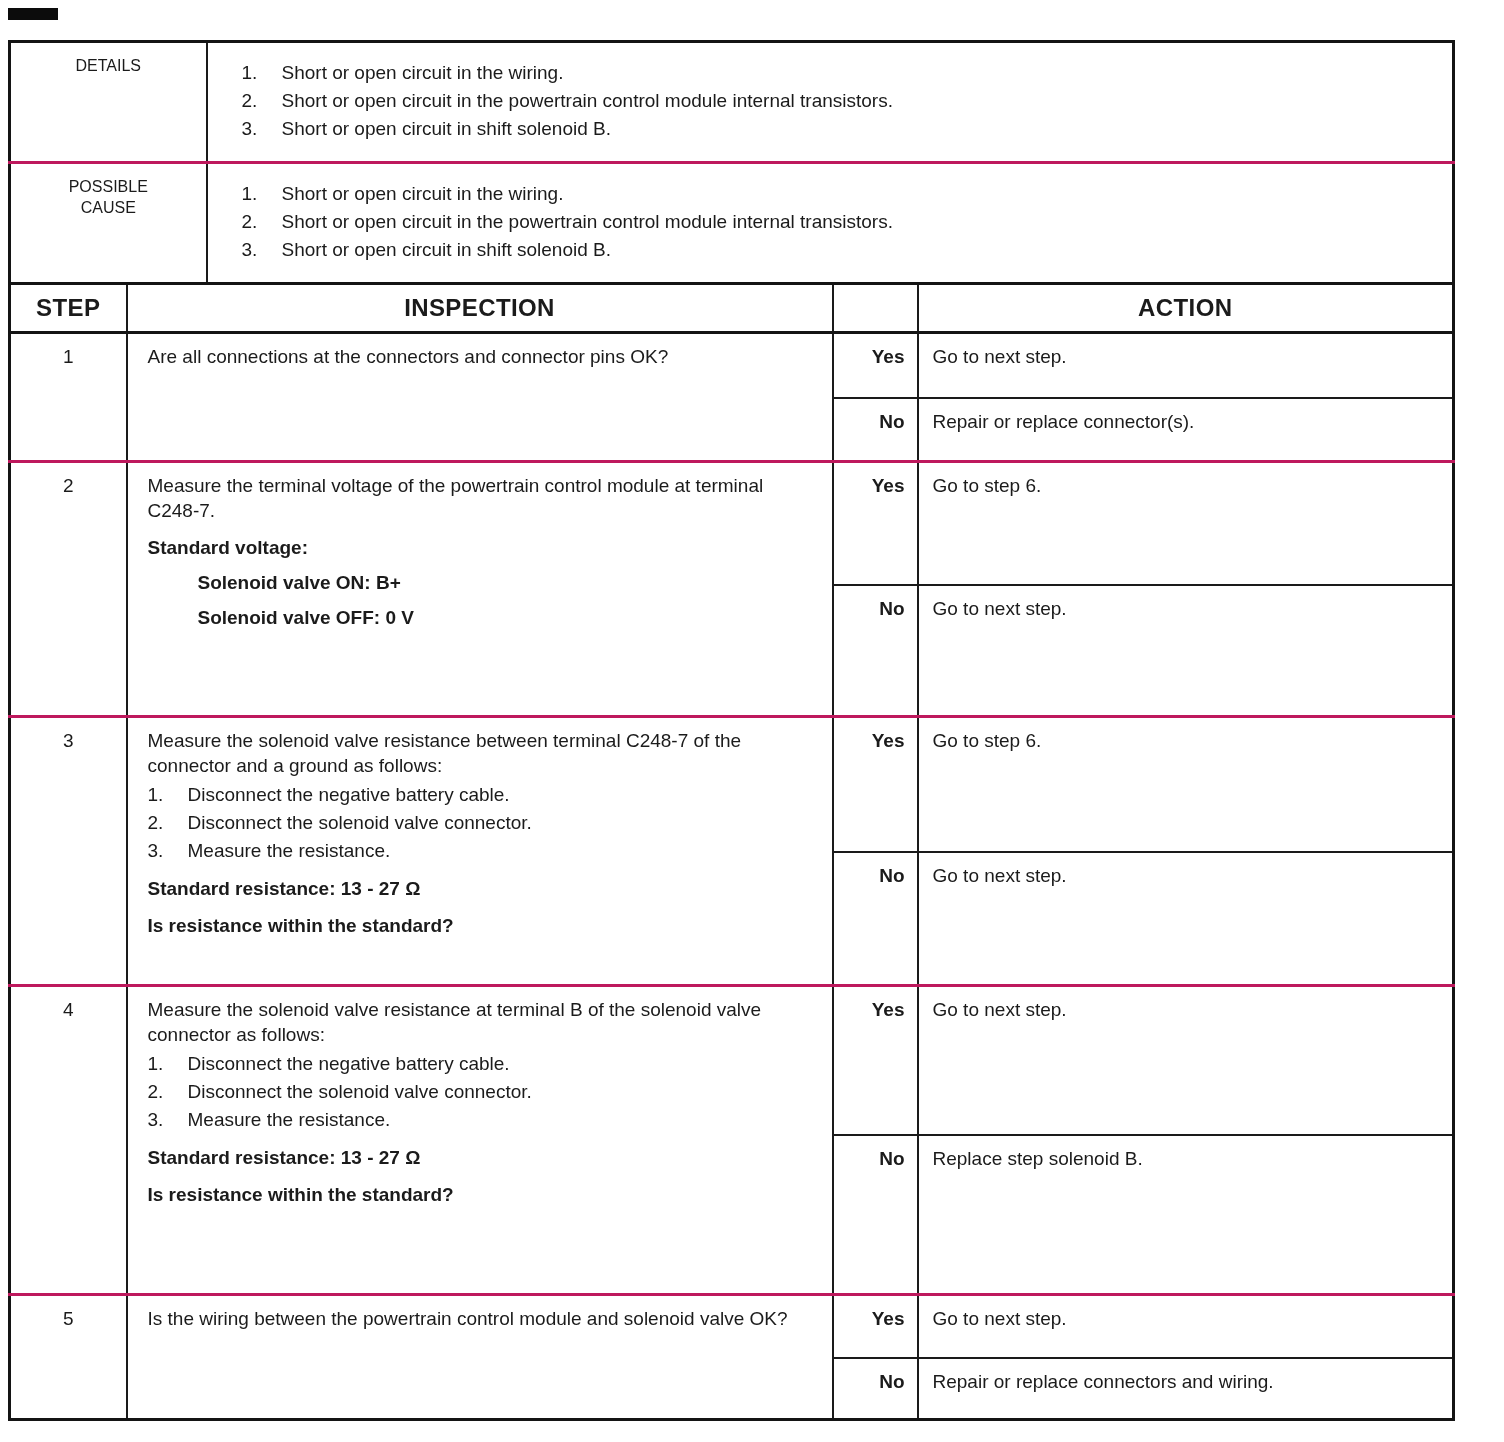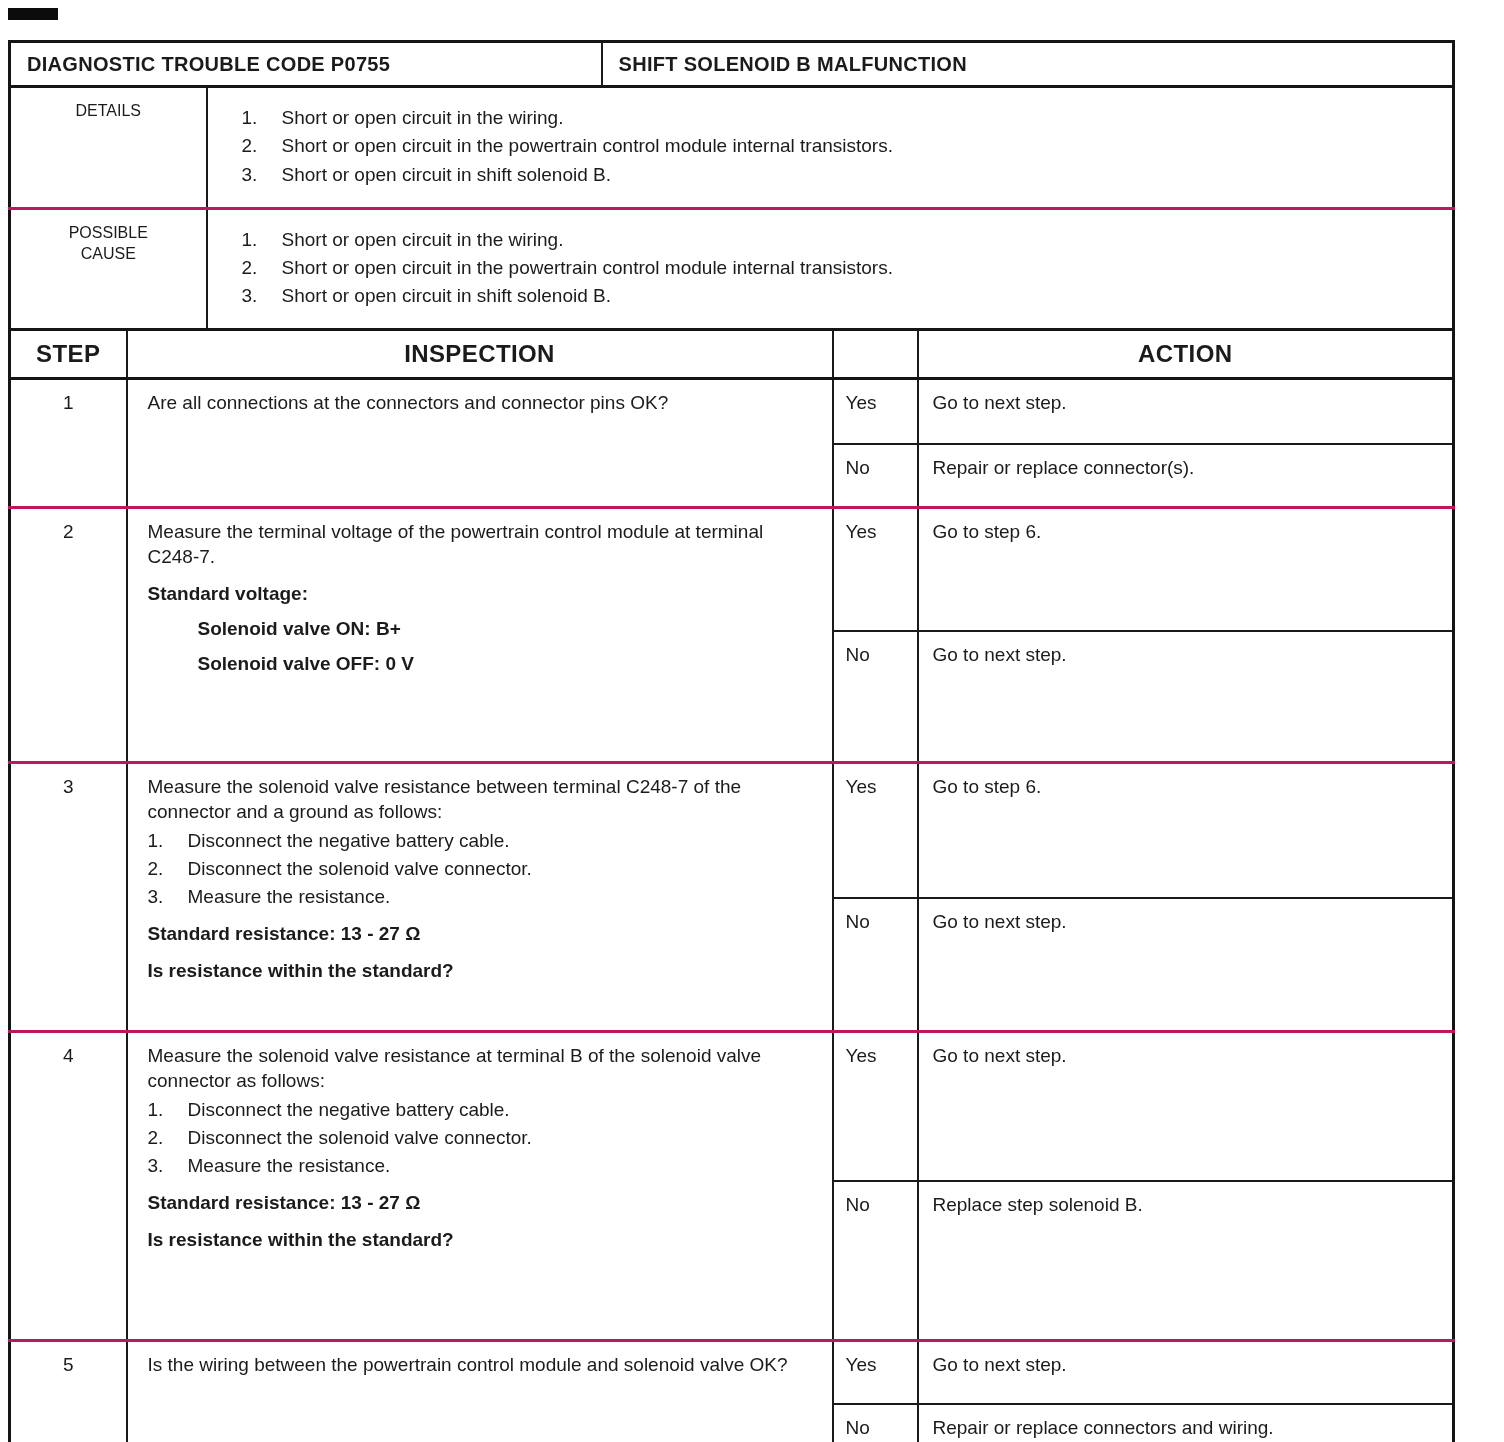--- a/index.html
+++ b/index.html
@@ -19,50 +19,38 @@
   
   .lblcell{font-weight:normal;font-size:16px;text-align:center;padding-top:12px;}
   .lbl-line{display:block;}
   .numlist{padding:10px 10px 10px 22px;}
   .numrow{display:flex;margin:0 0 3px 0;}
   .numrow .n{width:40px;flex:none;}
   .secrow td{height:96px;}
   
   .thead td{font-weight:bold;font-size:24px;text-align:center;vertical-align:middle;height:28px;letter-spacing:.4px;border-bottom:3px solid #141414;}
   .stepnum{text-align:center;padding-top:10px;}
-  .yn{text-align:left;padding-top:10px;}
+  .yn{text-align:right;padding-top:10px;font-weight:bold;}
   .act{padding:10px 14px;border-radius:29px;}
   .insp{padding:10px 15px 10px 20px;}
   .insp-p{margin:0 0 4px 0;}
   .std-h{font-weight:bold;margin:12px 0 4px 0;}
   .std-line{font-weight:bold;margin:10px 0 4px 0;padding-left:50px;}
   .sub-item{display:flex;margin:0 0 3px 0;}
   .sub-item .n{width:40px;flex:none;}
   .question{margin-top:12px;font-weight:bold;}
   .thick-row td{border-top:3px solid #be185d;}
 </style>
 </head>
 <body>
 
 <div class="artifact"></div>
 
 <div class="doc">
 
-  <table>
-    <colgroup>
-        <col style="width:592px">
-        <col>
-      </colgroup>
-    <tbody>
-        <tr class="hdr">
-      <td>DIAGNOSTIC TROUBLE CODE P0755</td>
-      <td>SHIFT SOLENOID B MALFUNCTION</td>
-    </tr>
-  </tbody>
-    </table>
 
   <table>
     <colgroup>
         <col style="width:197px">
         <col>
       </colgroup>
     <tbody>
         <tr class="secrow">
       <td class="lblcell">DETAILS</td>
       <td>

